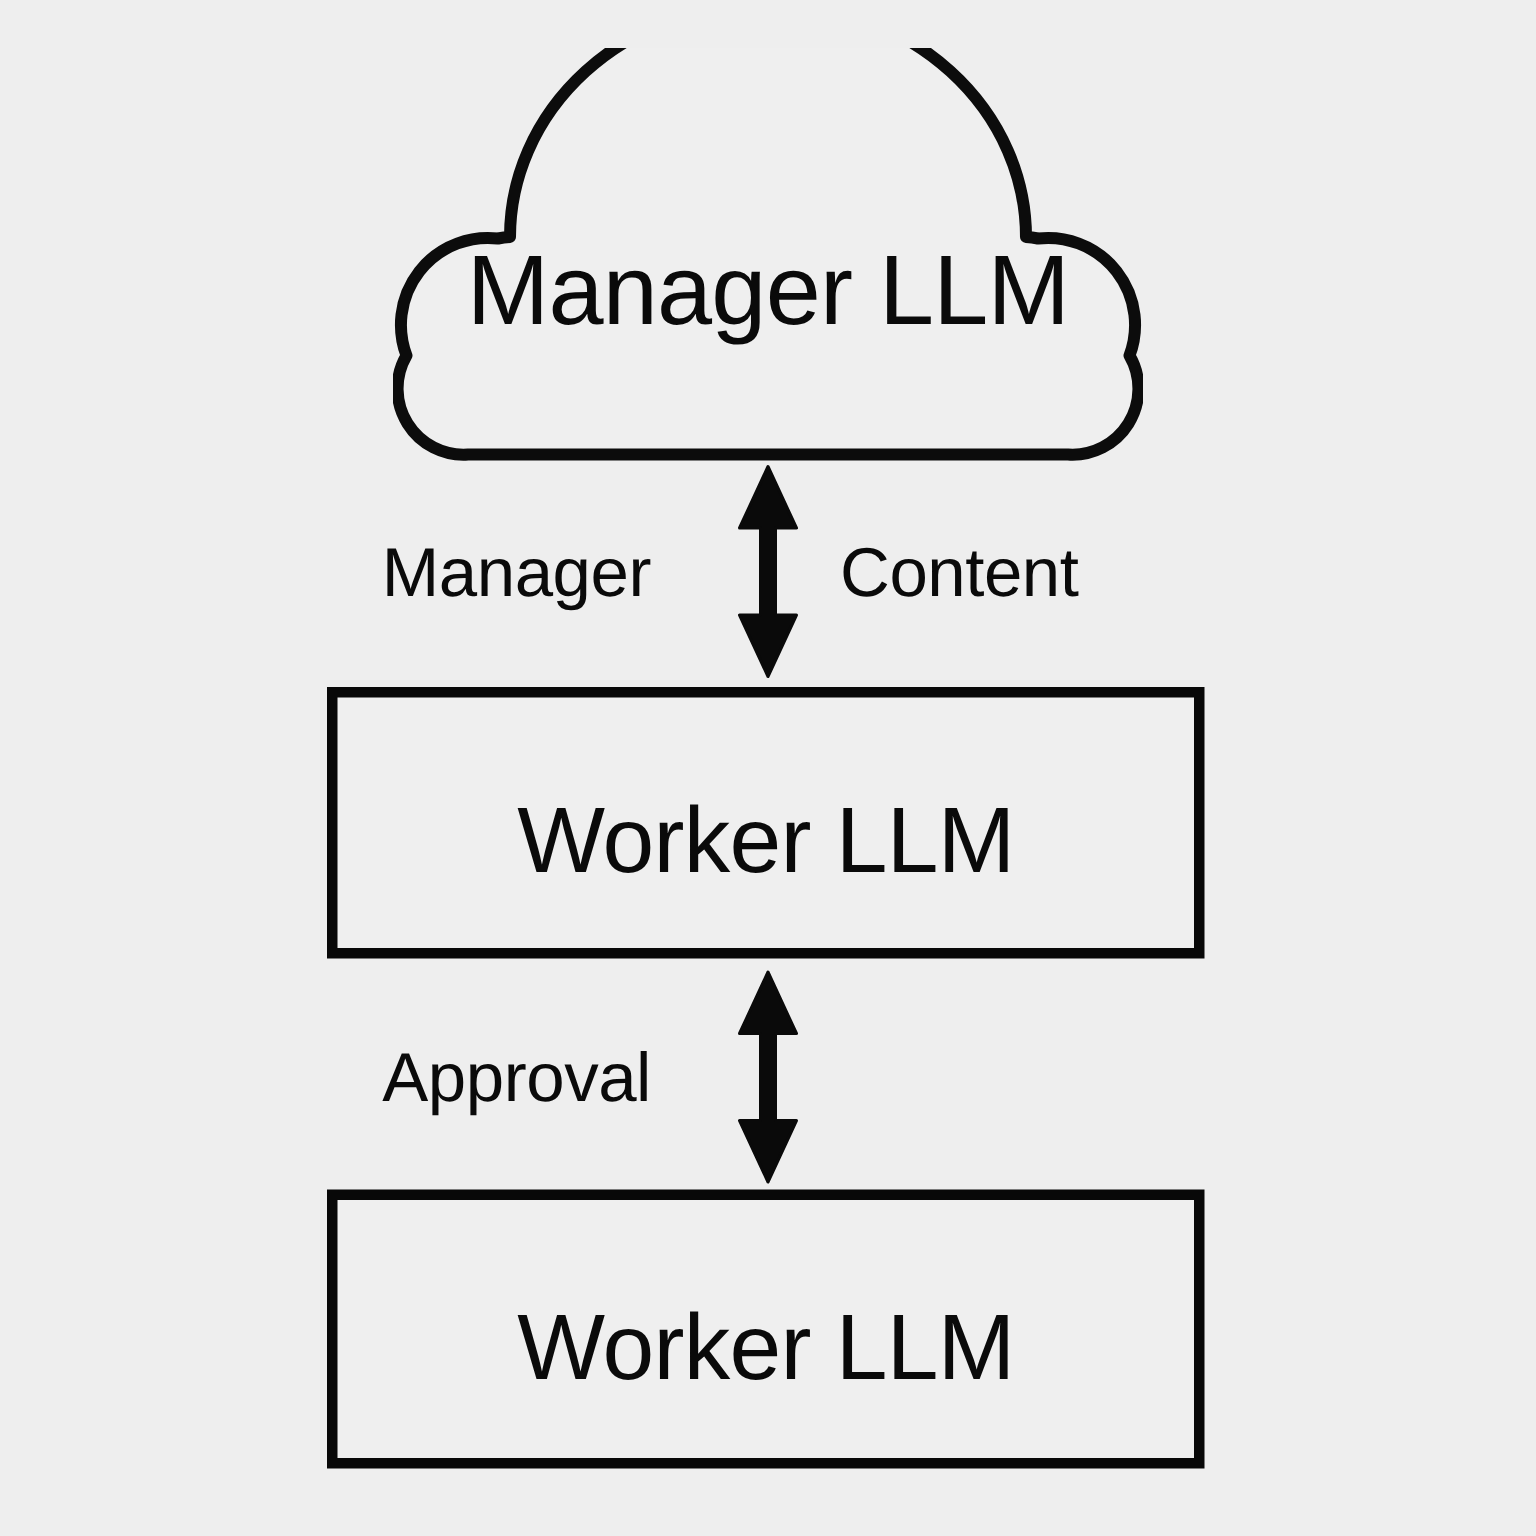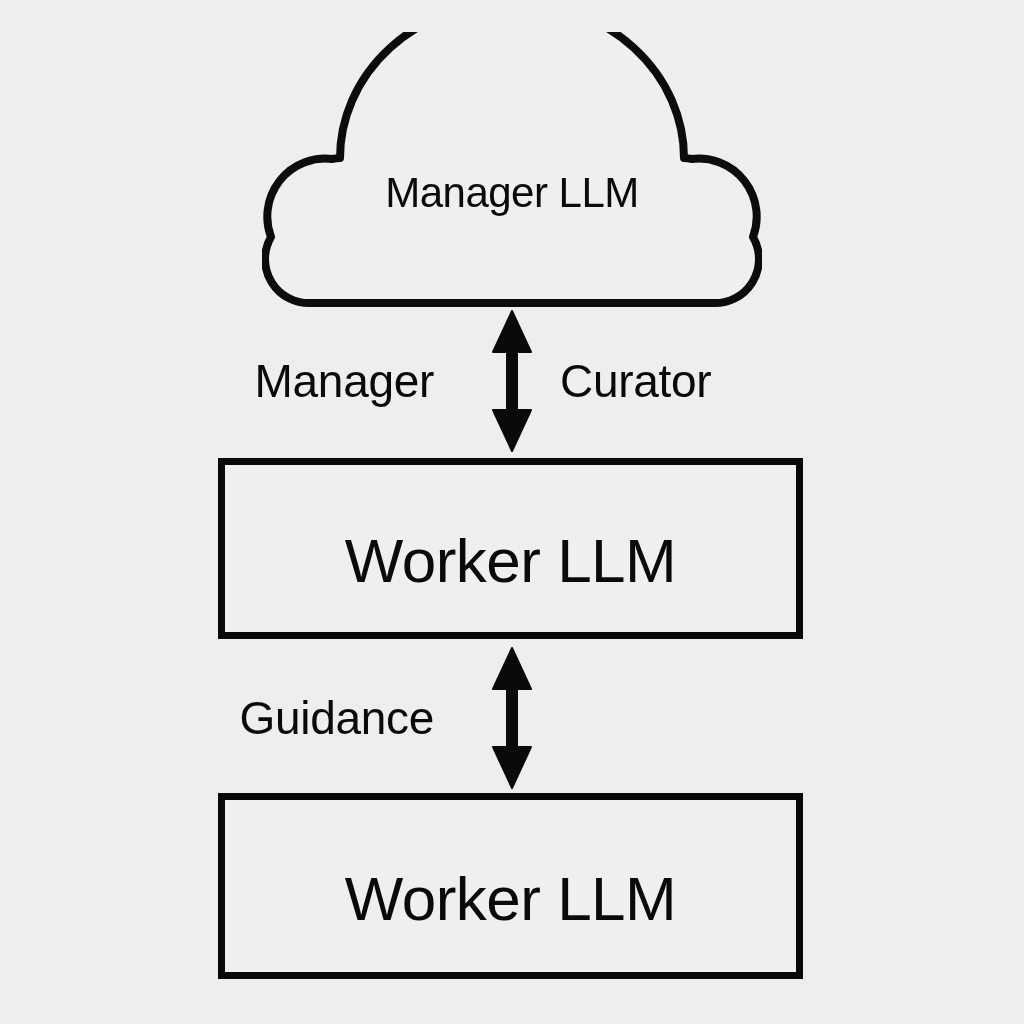--- a/index.html
+++ b/index.html
@@ -42,21 +42,21 @@
     position: absolute;
     left: 0;
     top: 0;
     width: 500px;
     height: 278px;
     display: flex;
     align-items: center;
     justify-content: center;
     padding-top: 44px;
     box-sizing: border-box;
-    font-size: 42px;
+    font-size: 66px;
     line-height: 1;
     letter-spacing: -0.5px;
     color: #0a0a0a;
     white-space: nowrap;
   }
 
   
   .rect-node {
     position: absolute;
     left: 218px;
@@ -133,29 +133,29 @@
                L 50 271 Z" fill="#efefef" stroke="#0c0c0c" stroke-width="8" stroke-linejoin="round" stroke-linecap="round"></path>
     </svg>
     <div class="cloud-label">Manager LLM</div>
   </div>
 
   <div class="connector" id="connector-manager-worker">
     <span class="edge-label left">Manager</span>
     <svg viewBox="0 0 44 146" xmlns="http://www.w3.org/2000/svg">
       <path d="M 22 3 L 41 44 L 27 44 L 27 102 L 41 102 L 22 143 L 3 102 L 17 102 L 17 44 L 3 44 Z" fill="#0a0a0a" stroke="#0a0a0a" stroke-width="2" stroke-linejoin="round"></path>
     </svg>
-    <span class="edge-label right">Curator</span>
+    <span class="edge-label right">Content</span>
   </div>
 
   <div class="rect-node" id="worker-node">
     <span class="rect-label">Worker LLM</span>
   </div>
 
   <div class="connector" id="connector-worker-curator">
-    <span class="edge-label left">Guidance</span>
+    <span class="edge-label left">Approval</span>
     <svg viewBox="0 0 44 146" xmlns="http://www.w3.org/2000/svg">
       <path d="M 22 3 L 41 44 L 27 44 L 27 102 L 41 102 L 22 143 L 3 102 L 17 102 L 17 44 L 3 44 Z" fill="#0a0a0a" stroke="#0a0a0a" stroke-width="2" stroke-linejoin="round"></path>
     </svg>
   </div>
 
   <div class="rect-node" id="curator-node">
     <span class="rect-label">Worker LLM</span>
   </div>
 
 </div>

